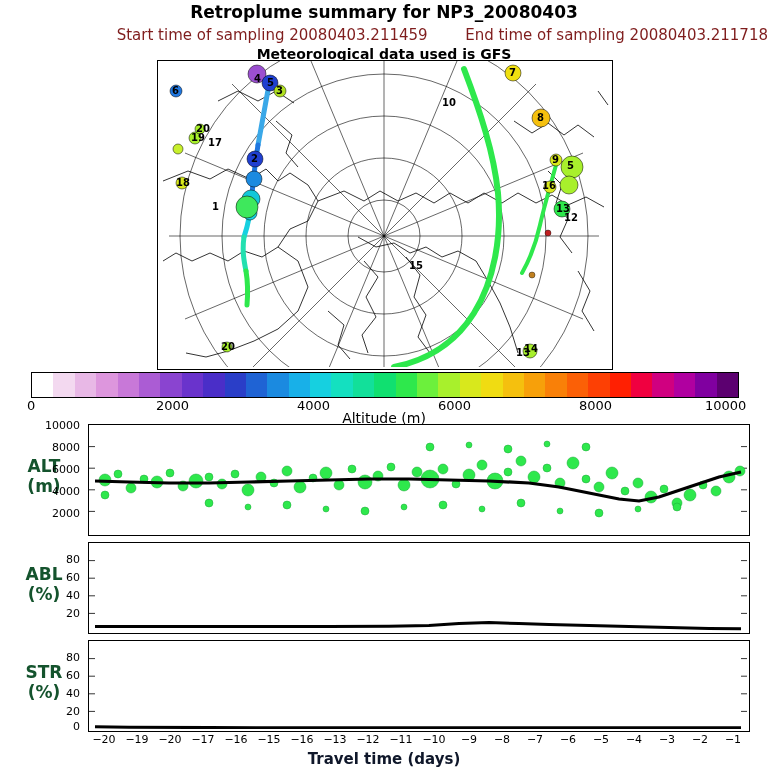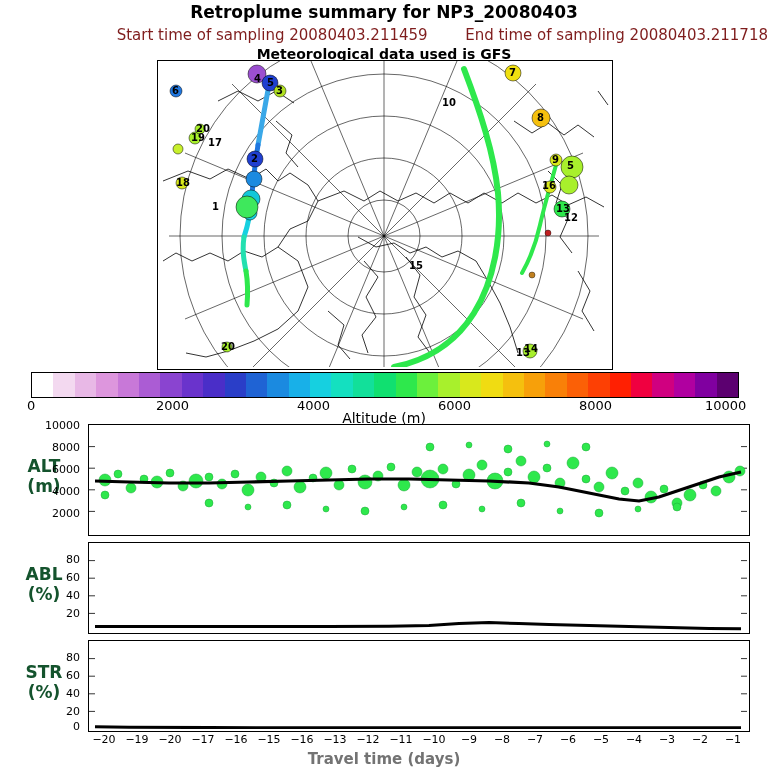--- a/index.html
+++ b/index.html
@@ -19,21 +19,21 @@
   .cbar i{display:block;flex:1 1 auto;height:100%;}
   .cbticks{left:0;top:398px;width:768px;height:16px;}
   .cbticks span{position:absolute;font-size:13px;color:#000;}
   .cblabel{left:0;top:410px;width:768px;text-align:center;font-size:14px;color:#000;}
 
   
   .panel{border:1px solid #000;background:#fff;position:absolute;}
   .axlabel{position:absolute;font-size:17px;font-weight:bold;color:#14532d;text-align:center;}
   .ytick{position:absolute;font-size:11px;color:#000;text-align:right;width:40px;}
   .xtick{position:absolute;font-size:11px;color:#000;text-align:center;width:30px;}
-  .xaxis-title{left:0;width:768px;text-align:center;font-size:15px;font-weight:bold;color:#737373;}
+  .xaxis-title{left:0;width:768px;text-align:center;font-size:15px;font-weight:bold;color:#0f172a;}
 </style>
 </head>
 <body>
 
 <div class="abs title">Retroplume summary for NP3_20080403</div>
 <div class="abs subline">
   <span>Start time of sampling 20080403.211459</span>
   <span style="width:28px"></span>
   <span>End time of sampling 20080403.211718</span>
 </div>

